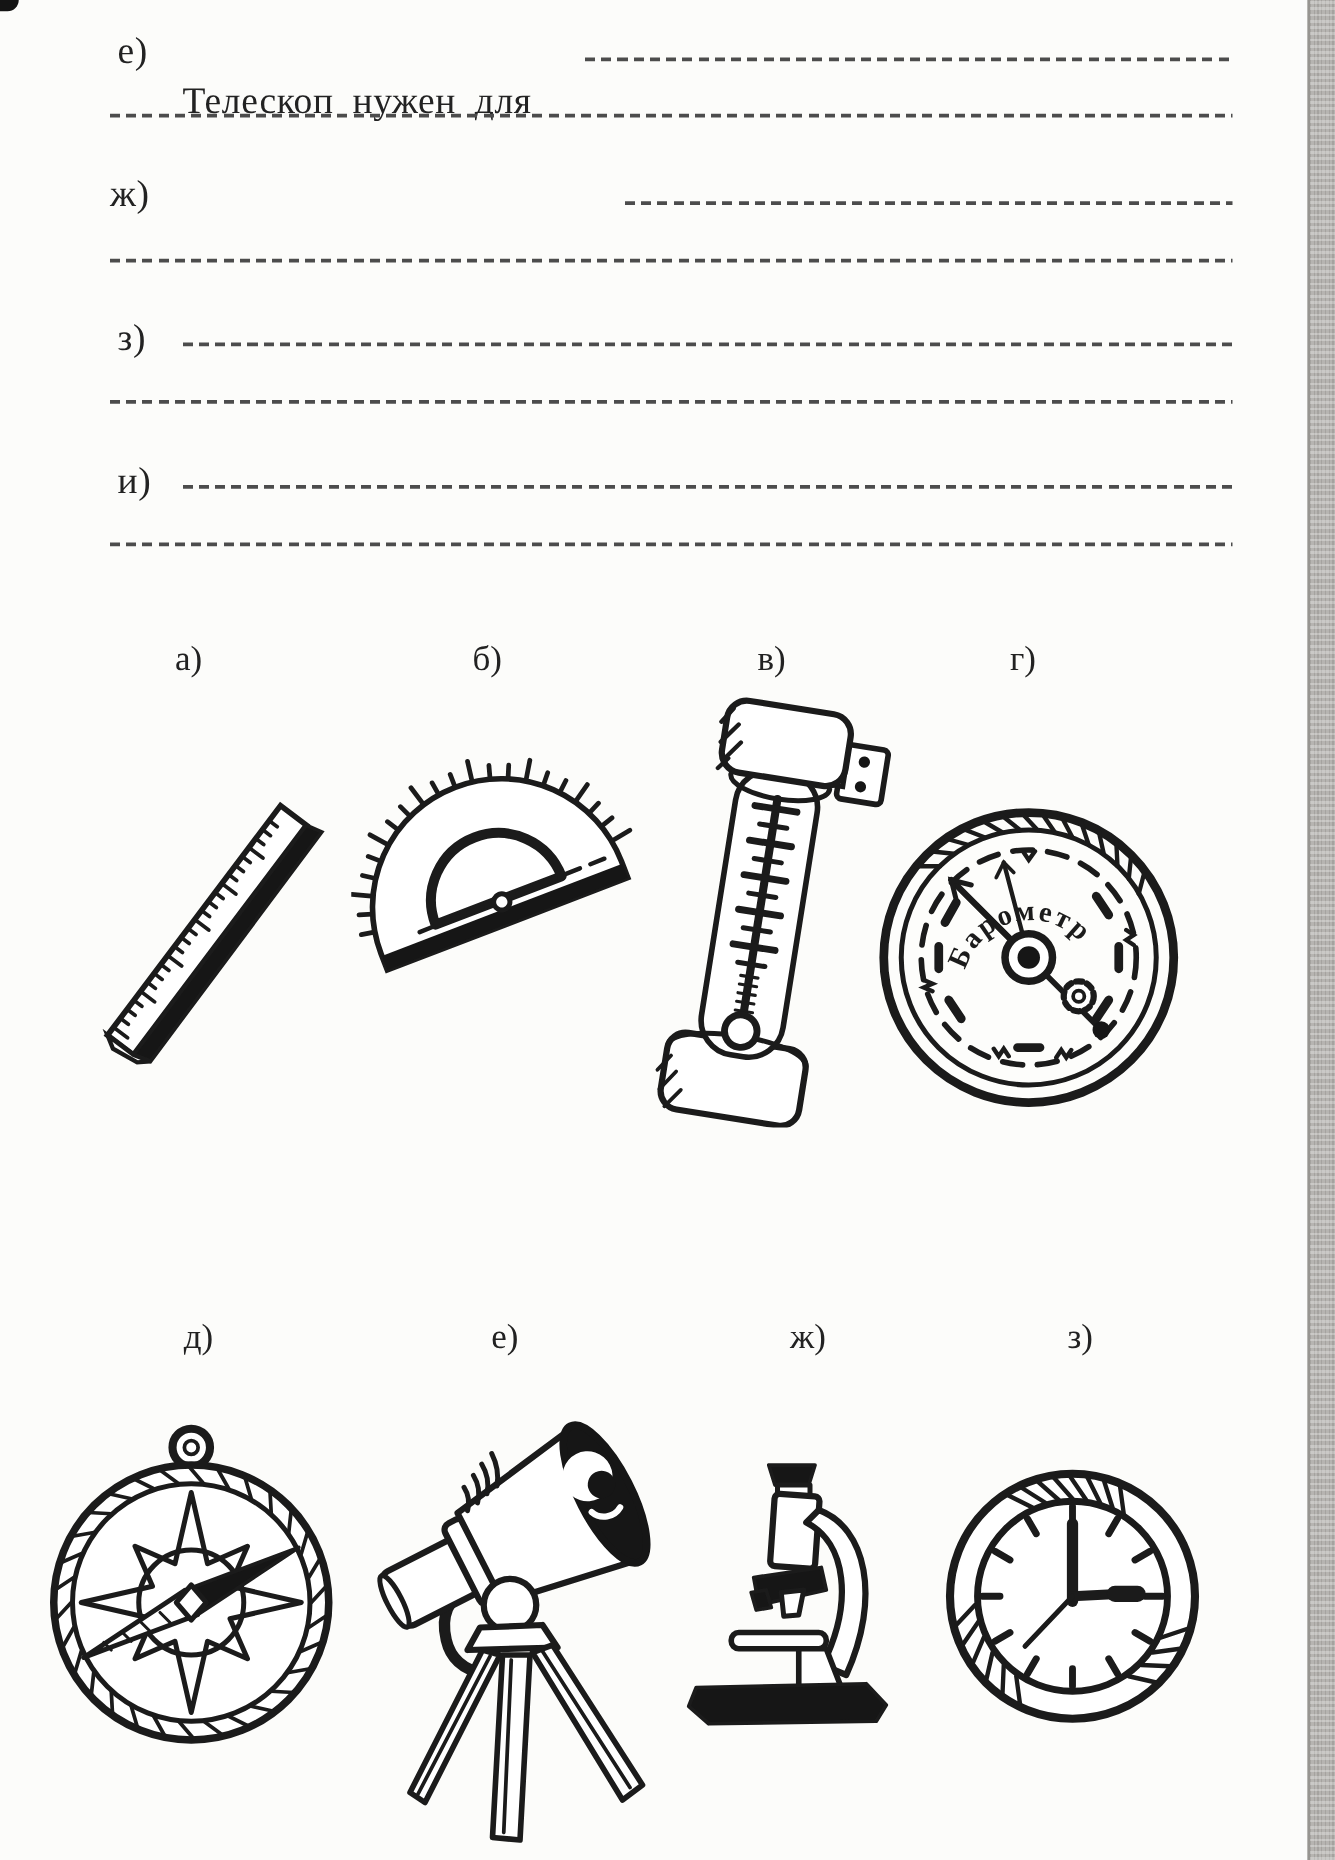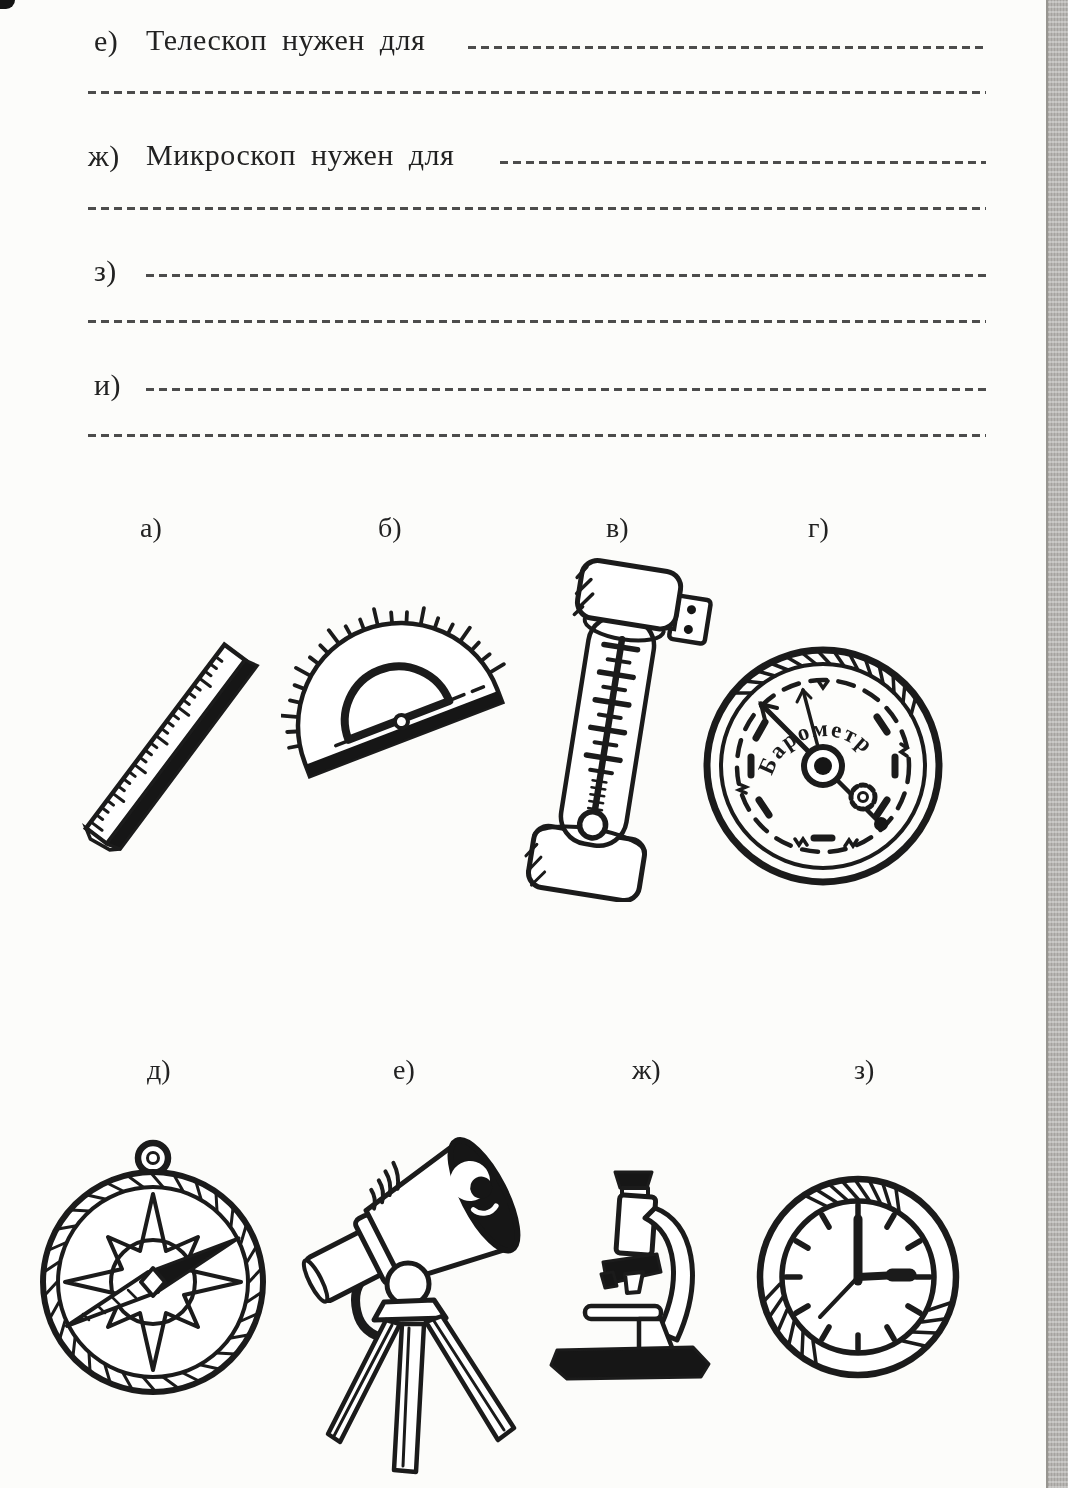--- a/index.html
+++ b/index.html
@@ -7,21 +7,21 @@
         font-family:"Liberation Serif","DejaVu Serif",serif;color:#222;}
   .corner-mark{position:absolute;left:0;top:0;width:15px;height:9px;background:#141414;
         border-bottom-right-radius:9px;}
   .edge-strip{position:absolute;top:0;right:0;width:20px;height:1488px;
         background:
           repeating-linear-gradient(0deg, rgba(255,255,255,.28) 0 2px, rgba(0,0,0,0) 2px 5px),
           repeating-linear-gradient(90deg, rgba(125,122,118,.30) 0 1px, rgba(0,0,0,0) 1px 3px),
           #b6b4b1;
         border-left:2px solid #979590;}
   .q-label,.q-text{position:absolute;font-size:30px;letter-spacing:.5px;white-space:nowrap;}
-  .q-text{word-spacing:7px;}
+  .q-text{word-spacing:7px;margin-top:41px;}
   .dash{position:absolute;height:3px;
         background:repeating-linear-gradient(90deg,#4c4c4c 0 8px,rgba(0,0,0,0) 8px 13px);}
   .fig-label{position:absolute;font-size:28px;white-space:nowrap;}
   .fig{position:absolute;}
   .fig svg{display:block;}
   .ink{stroke:#1b1b1b;}
   .baro-text{font-family:"Liberation Serif","DejaVu Serif",serif;font-weight:bold;
         font-size:23px;letter-spacing:2px;fill:#1b1b1b;}
 </style>
 </head>
@@ -30,21 +30,20 @@
 <div class="page">
   <div class="corner-mark"></div>
   <div class="edge-strip"></div>
 
   <span class="q-label" style="left:94px;top:24px">е)</span>
   <span class="q-text" style="left:146px;top:23px">Телескоп нужен для</span>
   <div class="dash" style="left:468px;top:46px;width:518px"></div>
   <div class="dash" style="left:88px;top:91px;width:898px"></div>
 
   <span class="q-label" style="left:88px;top:139px">ж)</span>
-  <span class="q-text" style="left:146px;top:138px">Микроскоп нужен для</span>
   <div class="dash" style="left:500px;top:161px;width:486px"></div>
   <div class="dash" style="left:88px;top:207px;width:898px"></div>
 
   <span class="q-label" style="left:94px;top:254px">з)</span>
   <div class="dash" style="left:146px;top:274px;width:840px"></div>
   <div class="dash" style="left:88px;top:320px;width:898px"></div>
 
   <span class="q-label" style="left:94px;top:368px">и)</span>
   <div class="dash" style="left:146px;top:388px;width:840px"></div>
   <div class="dash" style="left:88px;top:434px;width:898px"></div>

